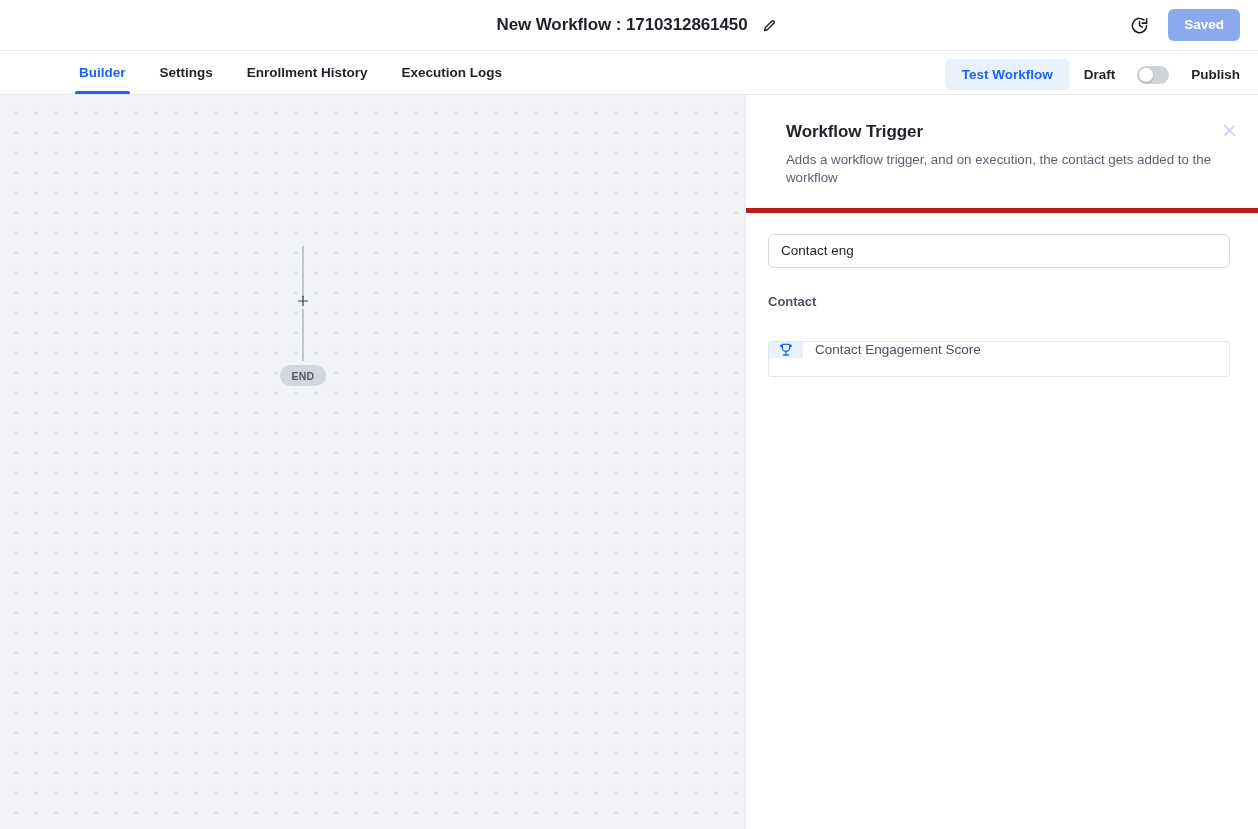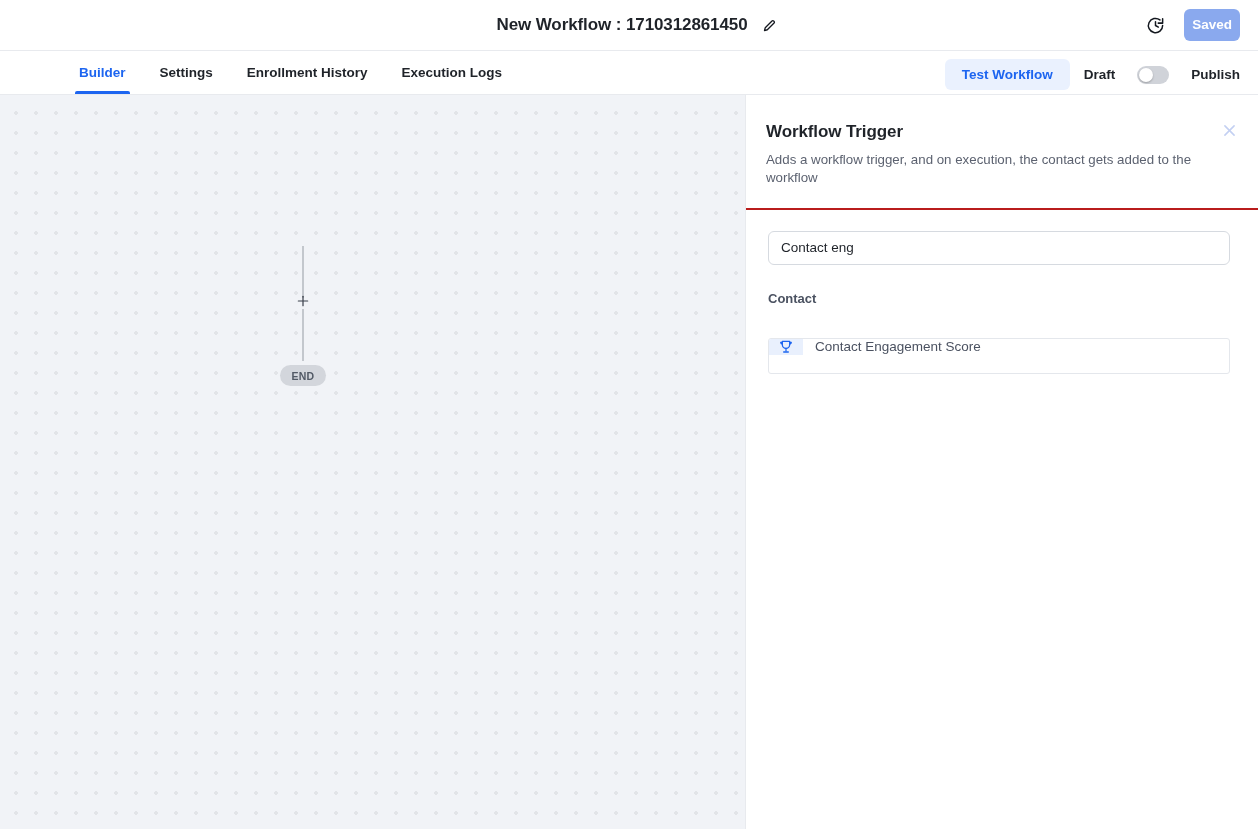--- a/index.html
+++ b/index.html
@@ -78,21 +78,21 @@
   }
 
   .saved-btn {
     background: #8aa9ee;
     color: #ffffff;
     border: none;
     border-radius: 6px;
     font-size: 13.5px;
     font-weight: bold;
     font-family: "Liberation Sans", sans-serif;
-    padding: 9px 8px;
+    padding: 9px 16px;
     cursor: pointer;
     line-height: 1;
   }
 
   
   .tabsbar {
     height: 44px;
     min-height: 44px;
     background: #ffffff;
     border-bottom: 1px solid #e8eaee;
@@ -284,22 +284,22 @@
   .panel {
     flex: 1;
     background: #ffffff;
     border-left: 1px solid #e8eaee;
     display: flex;
     flex-direction: column;
     min-width: 0;
   }
 
   .panel-header {
-    padding: 27px 22px 20px 20px;
-    border-bottom: 2px solid #b91c1c;
+    padding: 27px 22px 20px 40px;
+    border-bottom: 5px solid #b91c1c;
     position: relative;
   }
 
   .panel-title {
     font-size: 17px;
     font-weight: bold;
     color: #1f2329;
     margin-bottom: 9px;
     letter-spacing: -0.1px;
   }

